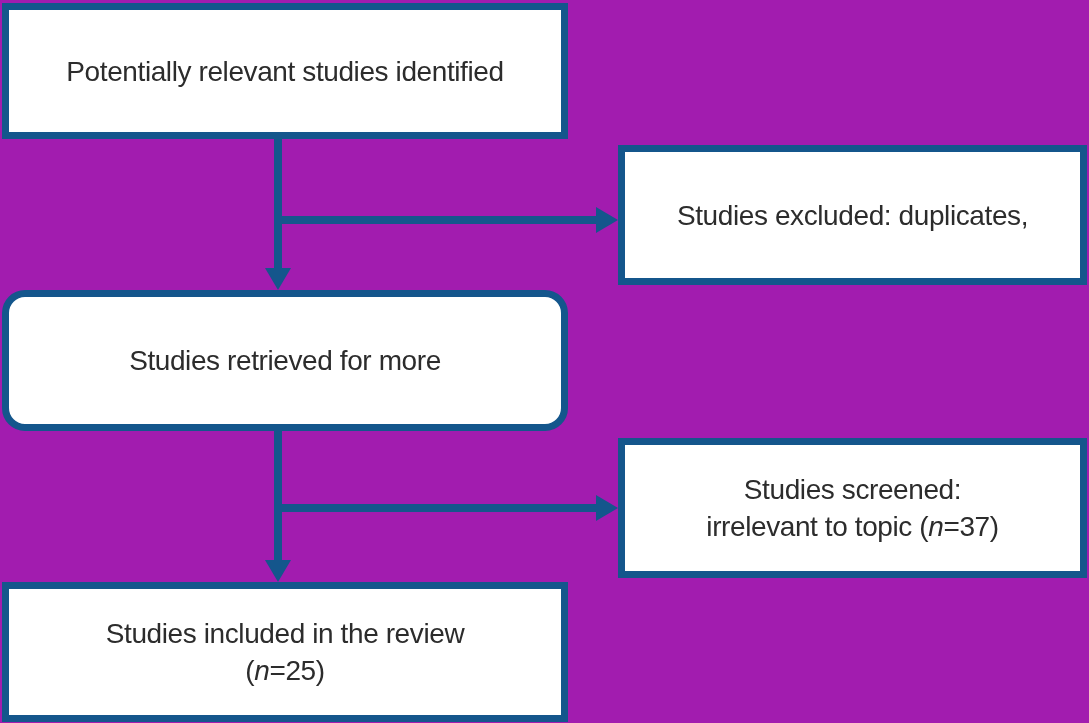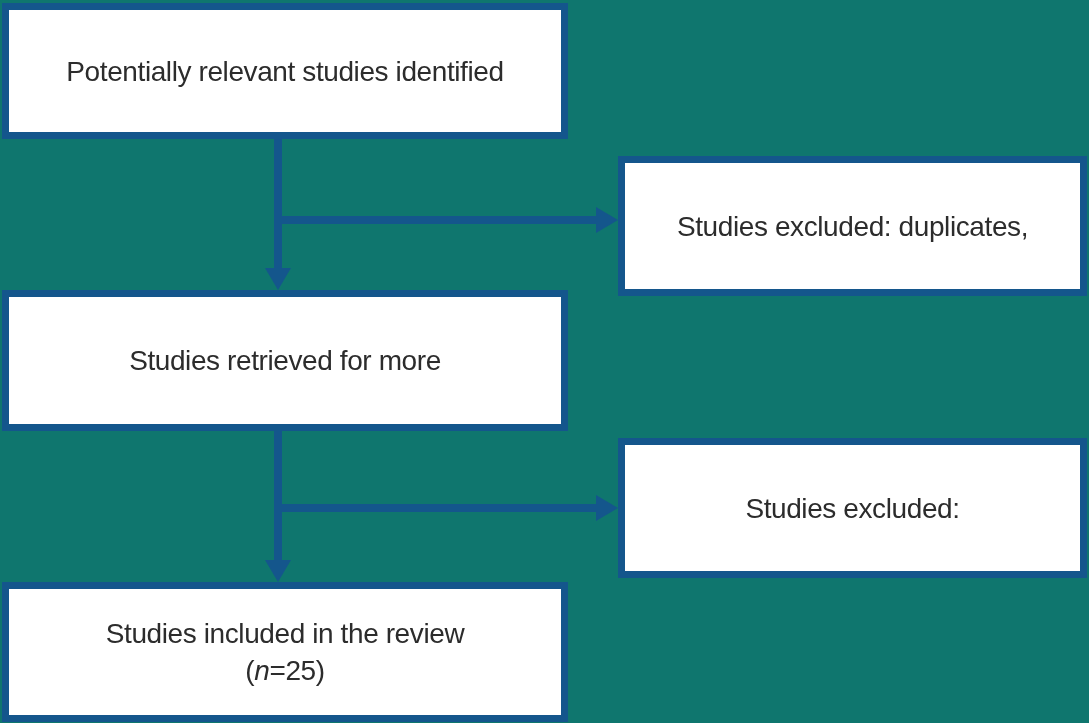--- a/index.html
+++ b/index.html
@@ -1,20 +1,20 @@
 <!DOCTYPE html>
 <html><head>
 <meta charset="utf-8">
 <style>
   html, body { margin: 0; padding: 0; background: #ffffff; }
   .canvas {
     position: relative;
     width: 1089px;
     height: 723px;
-    background: #0f766e;
+    background: #a21caf;
     font-family: "Liberation Sans", sans-serif;
     color: #2c2c2c;
     overflow: hidden;
   }
   .node {
     position: absolute;
     box-sizing: border-box;
     border: 7px solid #14568C;
     background: #ffffff;
     display: flex;
@@ -48,35 +48,36 @@
 <body>
 
 <div class="canvas">
 
   <div class="node" style="left:2px; top:3px; width:566px; height:136px;">
     <div class="txt">
       <span>Potentially relevant studies identified</span><br>
     </div>
   </div>
 
-  <div class="node" style="left:618px; top:156px; width:469px; height:140px;">
+  <div class="node" style="left:618px; top:145px; width:469px; height:140px;">
     <div class="txt">
       <span>Studies excluded: duplicates,</span><br>
     </div>
   </div>
 
-  <div class="node" style="left:2px; top:290px; width:566px; height:141px;">
+  <div class="node" style="left:2px; top:290px; width:566px; height:141px;border-radius:23px;">
     <div class="txt">
       <span>Studies retrieved for more</span><br>
     </div>
   </div>
 
   <div class="node" style="left:618px; top:438px; width:469px; height:140px;">
     <div class="txt">
-      <span>Studies excluded:</span><br>
+      <span>Studies screened:</span><br>
+      <span><span>irrelevant to topic (</span><span class="nvar">n</span><span>=37)</span></span>
     </div>
   </div>
 
   <div class="node" style="left:2px; top:582px; width:566px; height:140px;">
     <div class="txt">
       <span>Studies included in the review</span><br>
       <span><span>(</span><span class="nvar">n</span><span>=25)</span></span>
     </div>
   </div>
 

